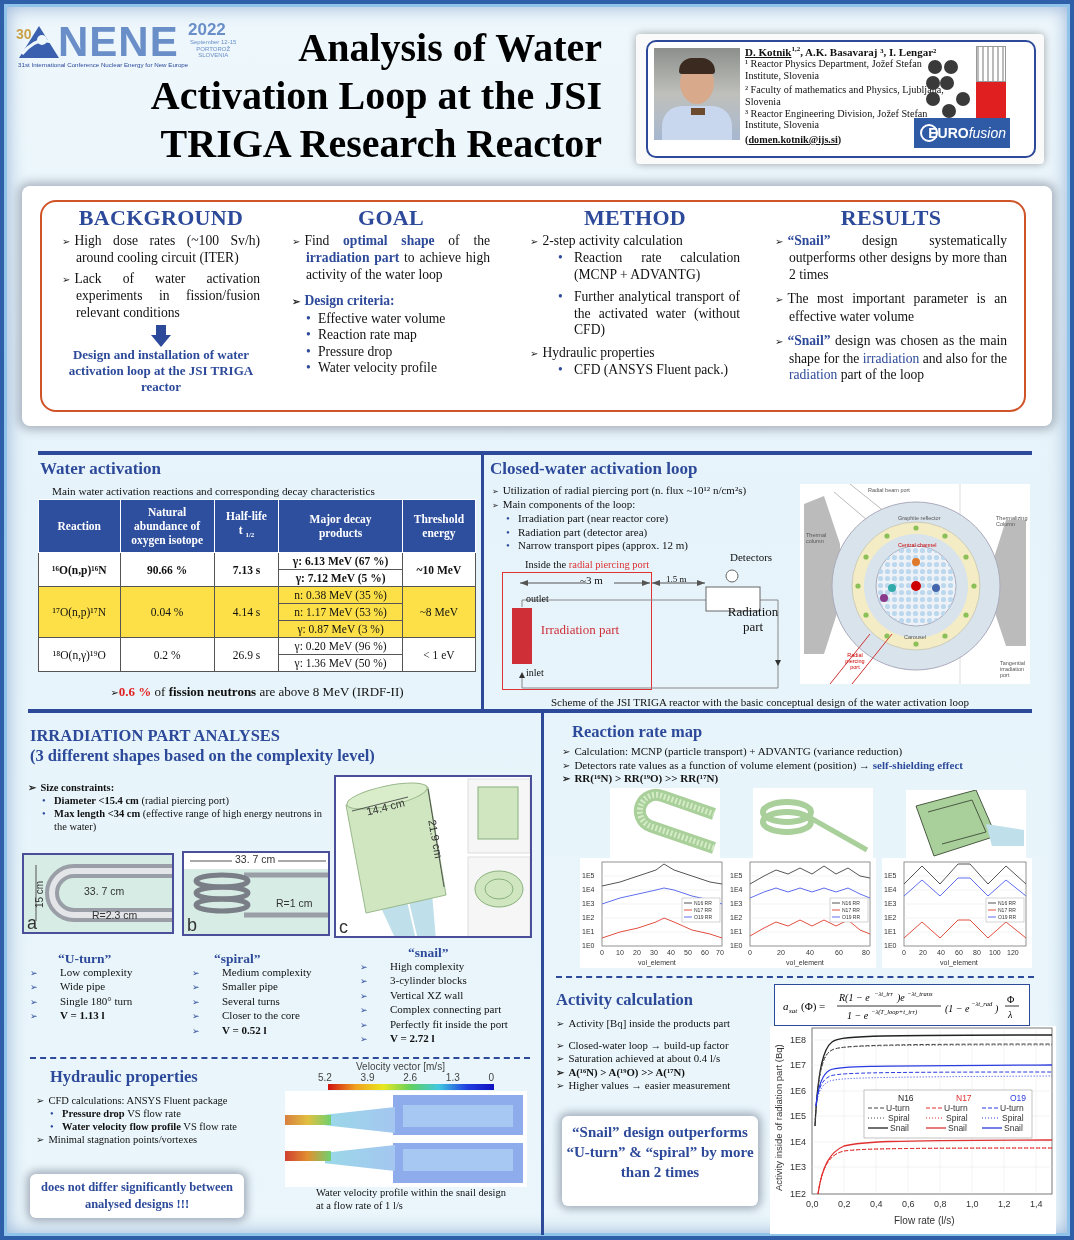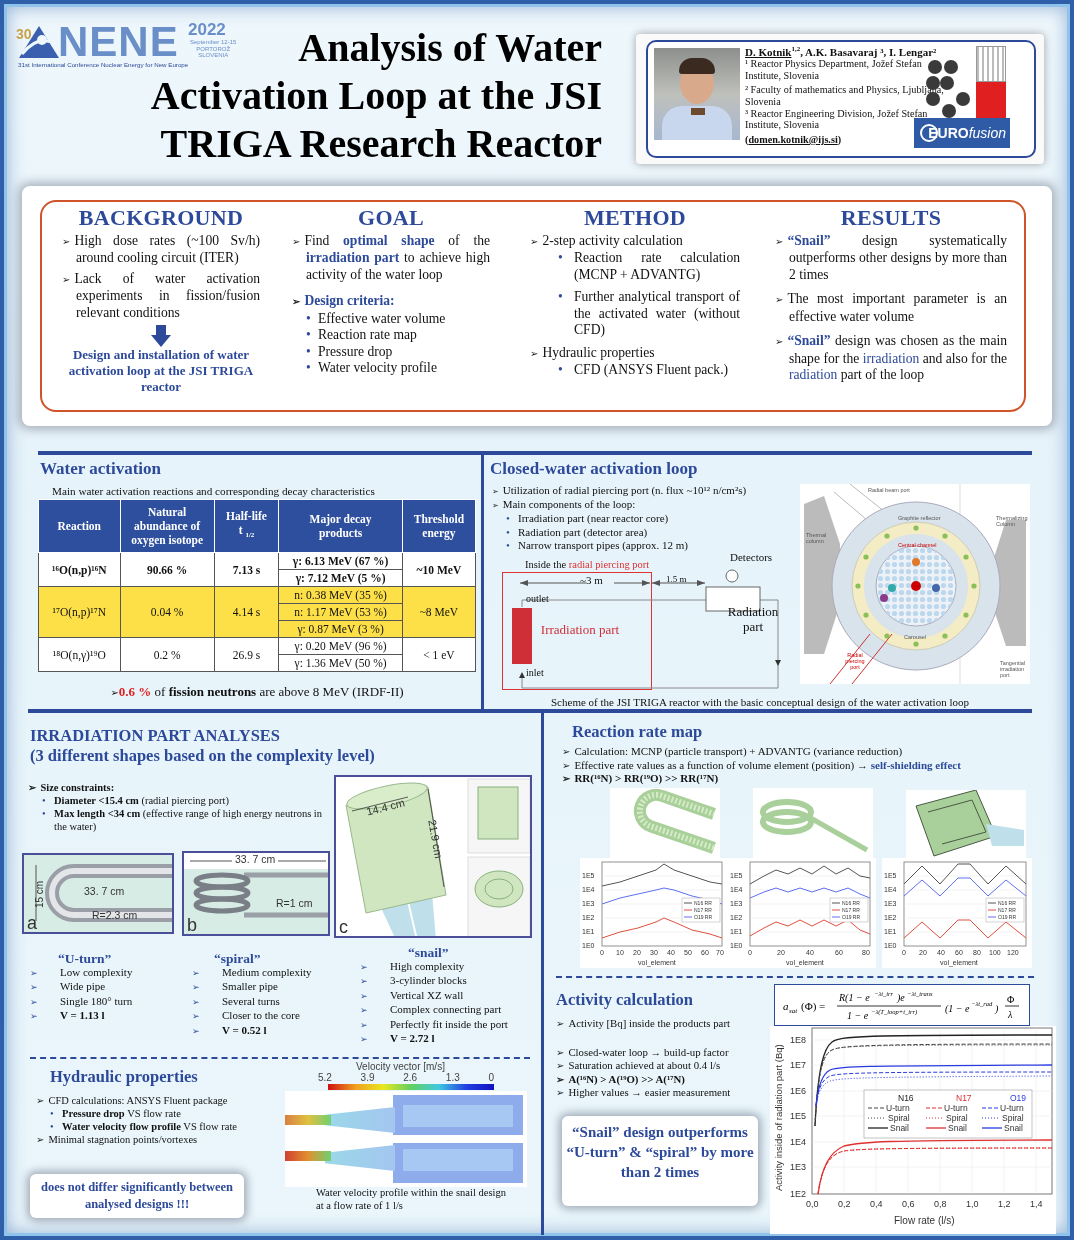--- a/index.html
+++ b/index.html
@@ -442,21 +442,21 @@
   <div class="abs" style="left:40px;top:54px;width:70px;height:26px;background:linear-gradient(90deg,#9ad8e8,#a4c6f0);clip-path:polygon(0 30%,100% 0,100% 100%,0 70%);"></div>
   <div class="abs" style="left:0;top:24px;width:46px;height:10px;background:linear-gradient(90deg,#d88040,#e0c040,#70d070);"></div>
   <div class="abs" style="left:0;top:60px;width:46px;height:10px;background:linear-gradient(90deg,#d04030,#e09030,#70d070);"></div>
   <div class="abs" style="left:108px;top:44px;width:134px;height:8px;background:#fff;"></div>
 </div>
 <div class="abs small" style="left:316px;top:1186px;width:190px;text-align:justify;font-size:10.5px;line-height:13px;">Water velocity profile within the snail design at a flow rate of 1 l/s</div>
 
 <div class="abs h-sec serif" style="left:572px;top:722px;font-size:16.5px;text-align:left;">Reaction rate map</div>
 <div class="abs small" style="left:562px;top:745px;width:480px;font-size:11px;line-height:13.5px;">
   <p class="bl">Calculation: MCNP (particle transport) + ADVANTG (variance reduction)</p>
-  <p class="bl"><span>Effective rate values as a function of volume element (position) → </span><b class="blue">self-shielding effect</b></p>
+  <p class="bl"><span>Detectors rate values as a function of volume element (position) → </span><b class="blue">self-shielding effect</b></p>
   <p class="bl" style="font-weight:bold">RR(¹⁶N) &gt; RR(¹⁹O) &gt;&gt; RR(¹⁷N)</p>
 </div>
 
 <svg class="abs" style="left:610px;top:788px;" width="110" height="70">
   <rect width="110" height="70" fill="#fff"></rect>
   <path d="M104 60 L40 38 A16 16 0 0 1 52 8 L104 26" stroke="#a9cf9a" stroke-width="12" fill="none"></path>
   <path d="M104 60 L40 38 A16 16 0 0 1 52 8 L104 26" stroke="#d4ecc6" stroke-width="6" stroke-dasharray="2 2" fill="none"></path>
 </svg>
 <svg class="abs" style="left:753px;top:788px;" width="120" height="70">
   <rect width="120" height="70" fill="#fff"></rect>
@@ -571,21 +571,21 @@
   <line x1="106" y1="45" x2="114" y2="45" stroke="#555"></line>
     <line x1="106" y1="52" x2="114" y2="52" stroke="#e05040"></line>
     <line x1="106" y1="59" x2="114" y2="59" stroke="#6070f0"></line>
 </svg>
 
 <div class="abs dash" style="left:556px;top:976px;width:478px;"></div>
 
 <div class="abs h-sec serif" style="left:556px;top:990px;width:200px;font-size:16.5px;">Activity calculation</div>
 <div class="abs small" style="left:556px;top:1017px;width:220px;font-size:10.8px;line-height:13.5px;">
   <p class="bl">Activity [Bq] inside the products part</p>
-  <p class="bl" style="margin-top:15px">Closed-water loop → build-up factor</p>
+  <p class="bl" style="margin-top:8px">Closed-water loop → build-up factor</p>
   <p class="bl">Saturation achieved at about 0.4 l/s</p>
   <p class="bl" style="font-weight:bold">A(¹⁶N) &gt; A(¹⁹O) &gt;&gt; A(¹⁷N)</p>
   <p class="bl">Higher values → easier measurement</p>
 </div>
 <div class="abs note-box" style="left:562px;top:1116px;width:196px;height:90px;font-size:15px;line-height:20px;padding-top:6px;">“Snail” design outperforms “U-turn” &amp; “spiral” by more than 2 times</div>
 
 <div class="abs" style="left:774px;top:984px;width:256px;height:42px;background:#fff;border:1px solid #2d4a9a;">
   <svg width="256" height="42" style="position:absolute;left:0;top:0">
     <text x="8" y="25" font-family="Liberation Serif, serif" font-style="italic" font-size="11">a</text>
     <text x="14" y="28" font-family="Liberation Serif, serif" font-style="italic" font-size="7">sat</text>

